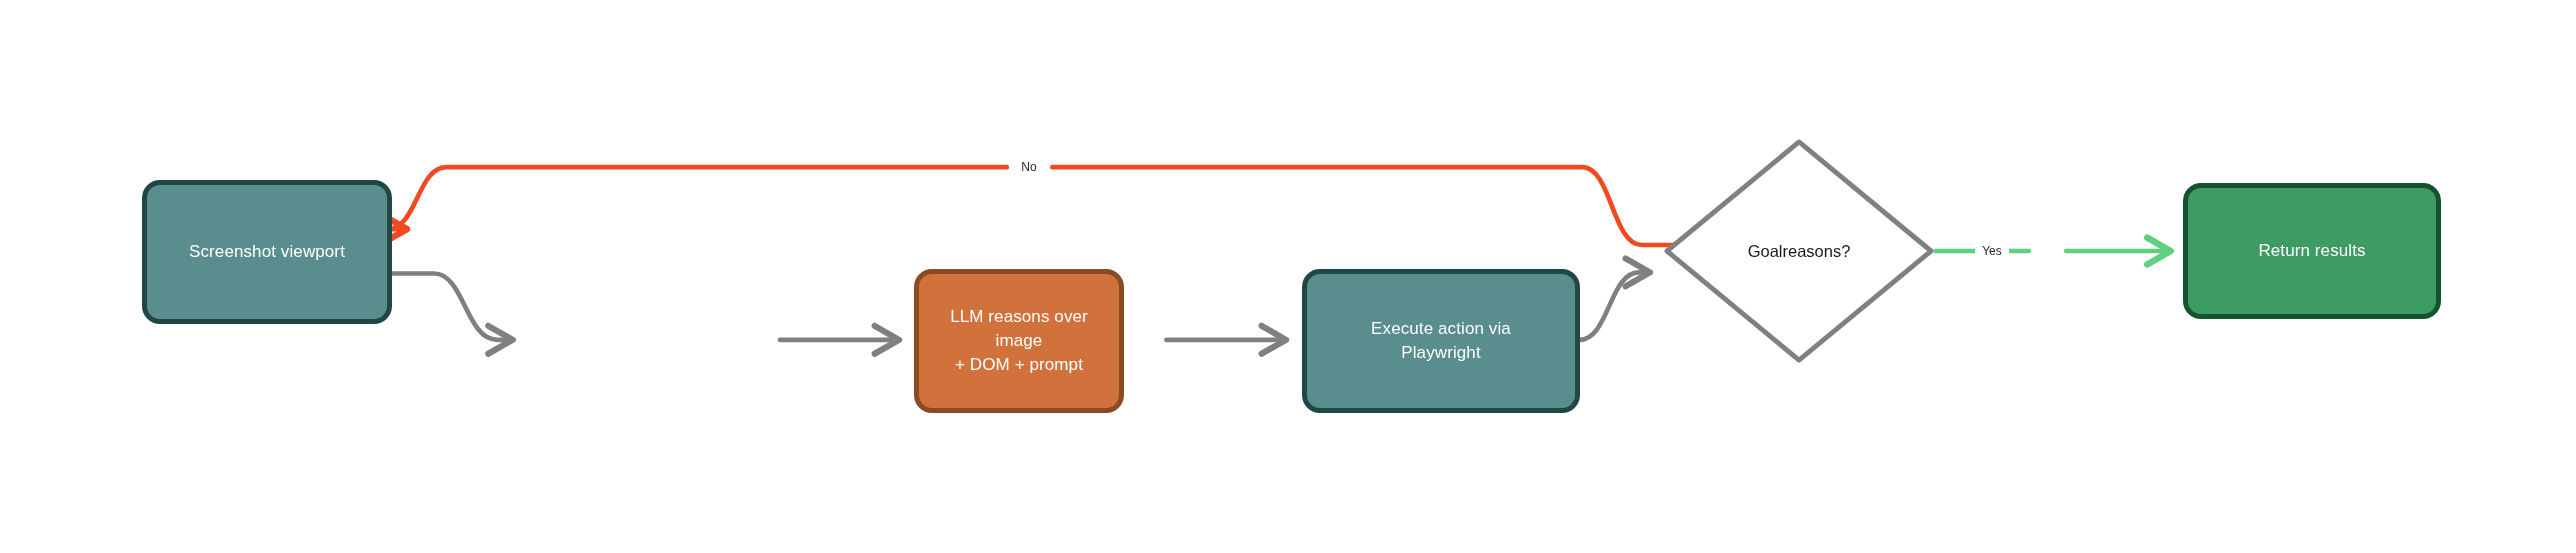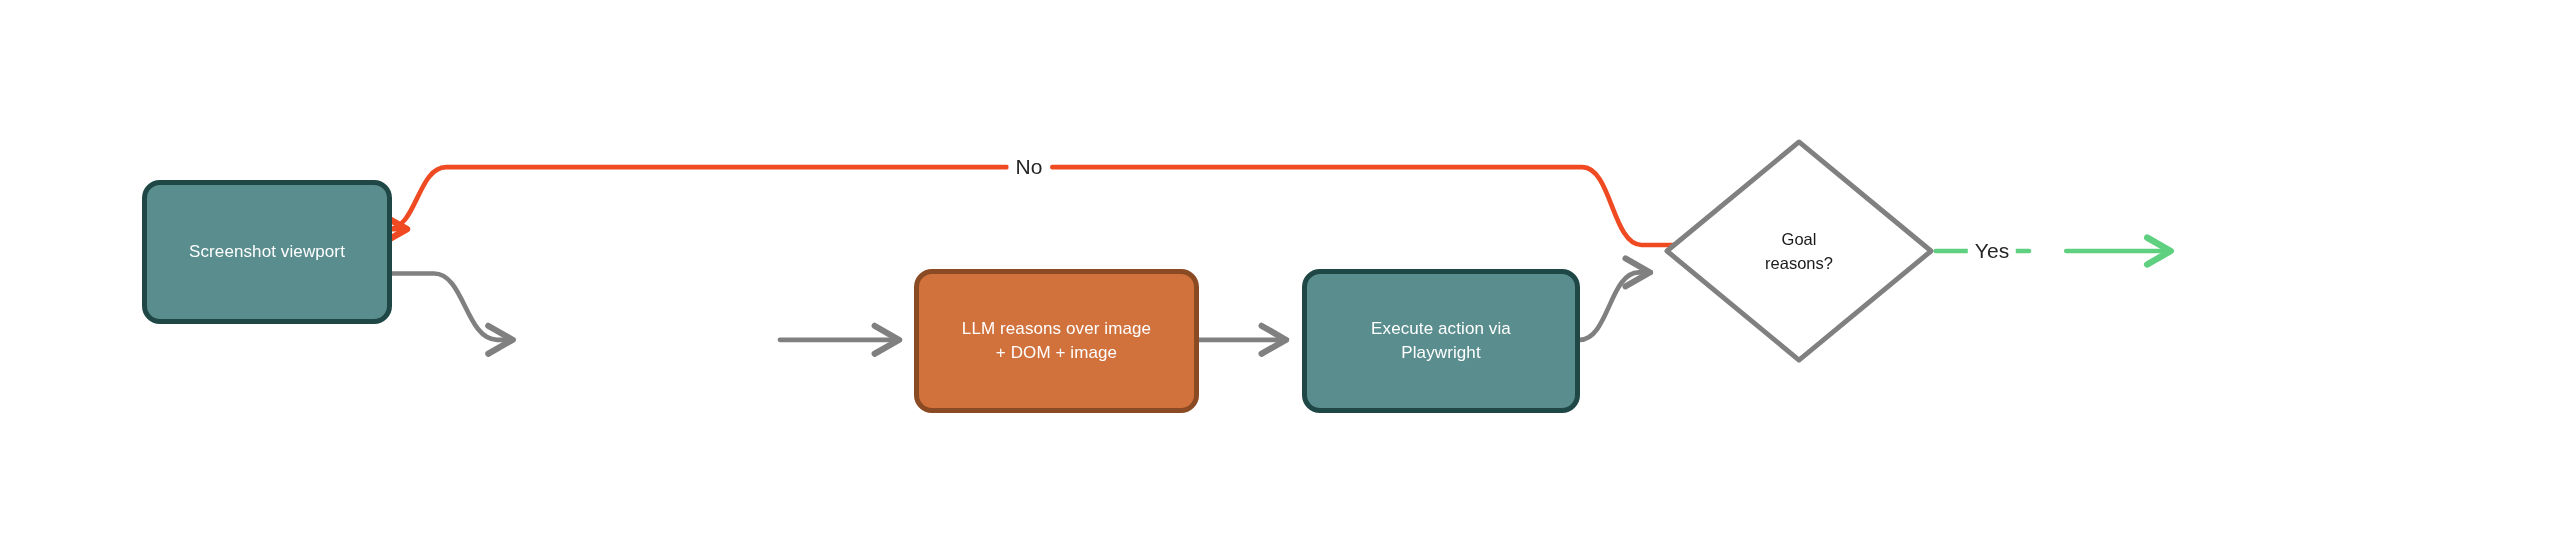--- a/index.html
+++ b/index.html
@@ -51,33 +51,33 @@
     z-index: 3;
   }
   .diamond-svg { display: block; overflow: visible; }
   .diamond-text {
     position: absolute;
     left: 0; top: 0;
     width: 100%; height: 100%;
     display: flex;
     align-items: center;
     justify-content: center;
-    flex-direction: column;
+    flex-direction: row;
     color: #1a1a1a;
     font-size: 16.5px;
     line-height: 1.48;
     text-align: center;
     pointer-events: none;
   }
 
   .edge-label {
     position: absolute;
     z-index: 4;
     color: #262626;
-    font-size: 21px;
+    font-size: 12px;
     line-height: 1;
     background: #ffffff;
     padding: 2.2px 7.1px;
     white-space: nowrap;
     transform: translate(-50%, -50%);
   }
 </style>
 </head>
 <body>
 
@@ -115,42 +115,45 @@
      Return results --&gt;
     <path d="M 3530 458 L 3700 458" fill="none" stroke="#5ed07f" stroke-width="8.5" stroke-linecap="round"></path>
     <path d="M 3768 458 L 3960 458" fill="none" stroke="#5ed07f" stroke-width="8.5" stroke-linecap="round" marker-end="url(#arrow-green)"></path>
   </svg>
 
   <div class="node teal" style="left:142px; top:180px; width:250px; height:144px;">
     <span class="node-label">Screenshot viewport</span>
   </div>
 
 
-  <div class="node orange" style="left:914px; top:269px; width:285px; height:144px;justify-content:center;">
+  <div class="node orange" style="left:914px; top:269px; width:210px; height:144px;justify-content:center;">
     <span class="node-label">
       <span>LLM reasons over image</span><br>
-      <span>+ DOM + image</span>
+      <span>+ DOM + prompt</span>
     </span>
   </div>
 
   <div class="node teal" style="left:1302px; top:269px; width:278px; height:144px;">
     <span class="node-label">
       <span>Execute action via</span><br>
       <span>Playwright</span>
     </span>
   </div>
 
   <div class="diamond-wrap" style="left:1662px; top:137px; width:274px; height:228px;">
     <svg class="diamond-svg" width="274" height="228" viewBox="0 0 500 416" xmlns="http://www.w3.org/2000/svg">
       <path d="M 250 9 L 491 208 L 250 407 L 9 208 Z" fill="#ffffff" stroke="#808080" stroke-width="9" stroke-linejoin="round"></path>
     </svg>
     <div class="diamond-text">
       <span>Goal</span>
       <span>reasons?</span>
     </div>
   </div>
 
+  <div class="node green" style="left:2183px; top:183px; width:258px; height:136px;">
+    <span class="node-label">Return results</span>
+  </div>
 
   <div class="edge-label" style="left:1029px; top:167px;">No</div>
   <div class="edge-label" style="left:1992px; top:251px;">Yes</div>
 
 </div>
 
 
 </body></html>

